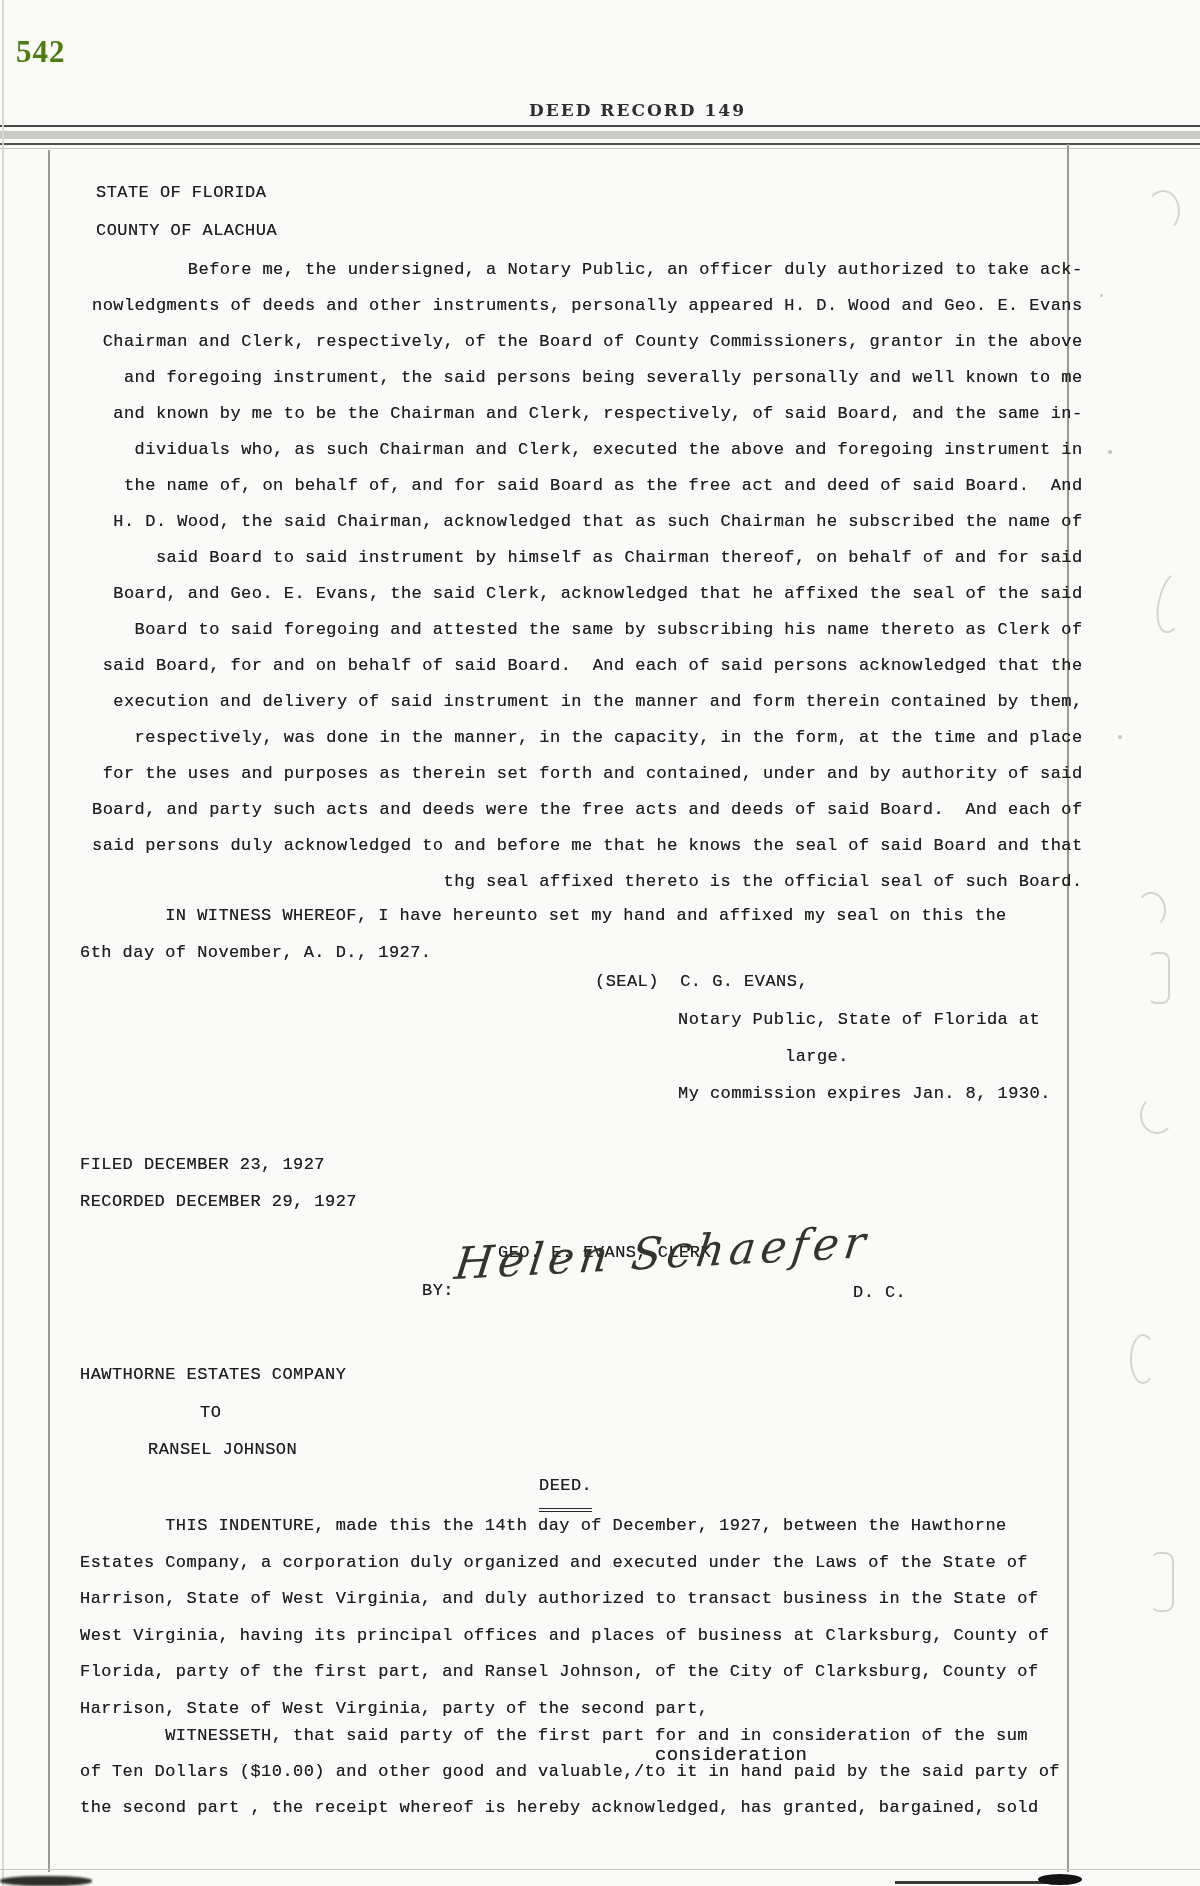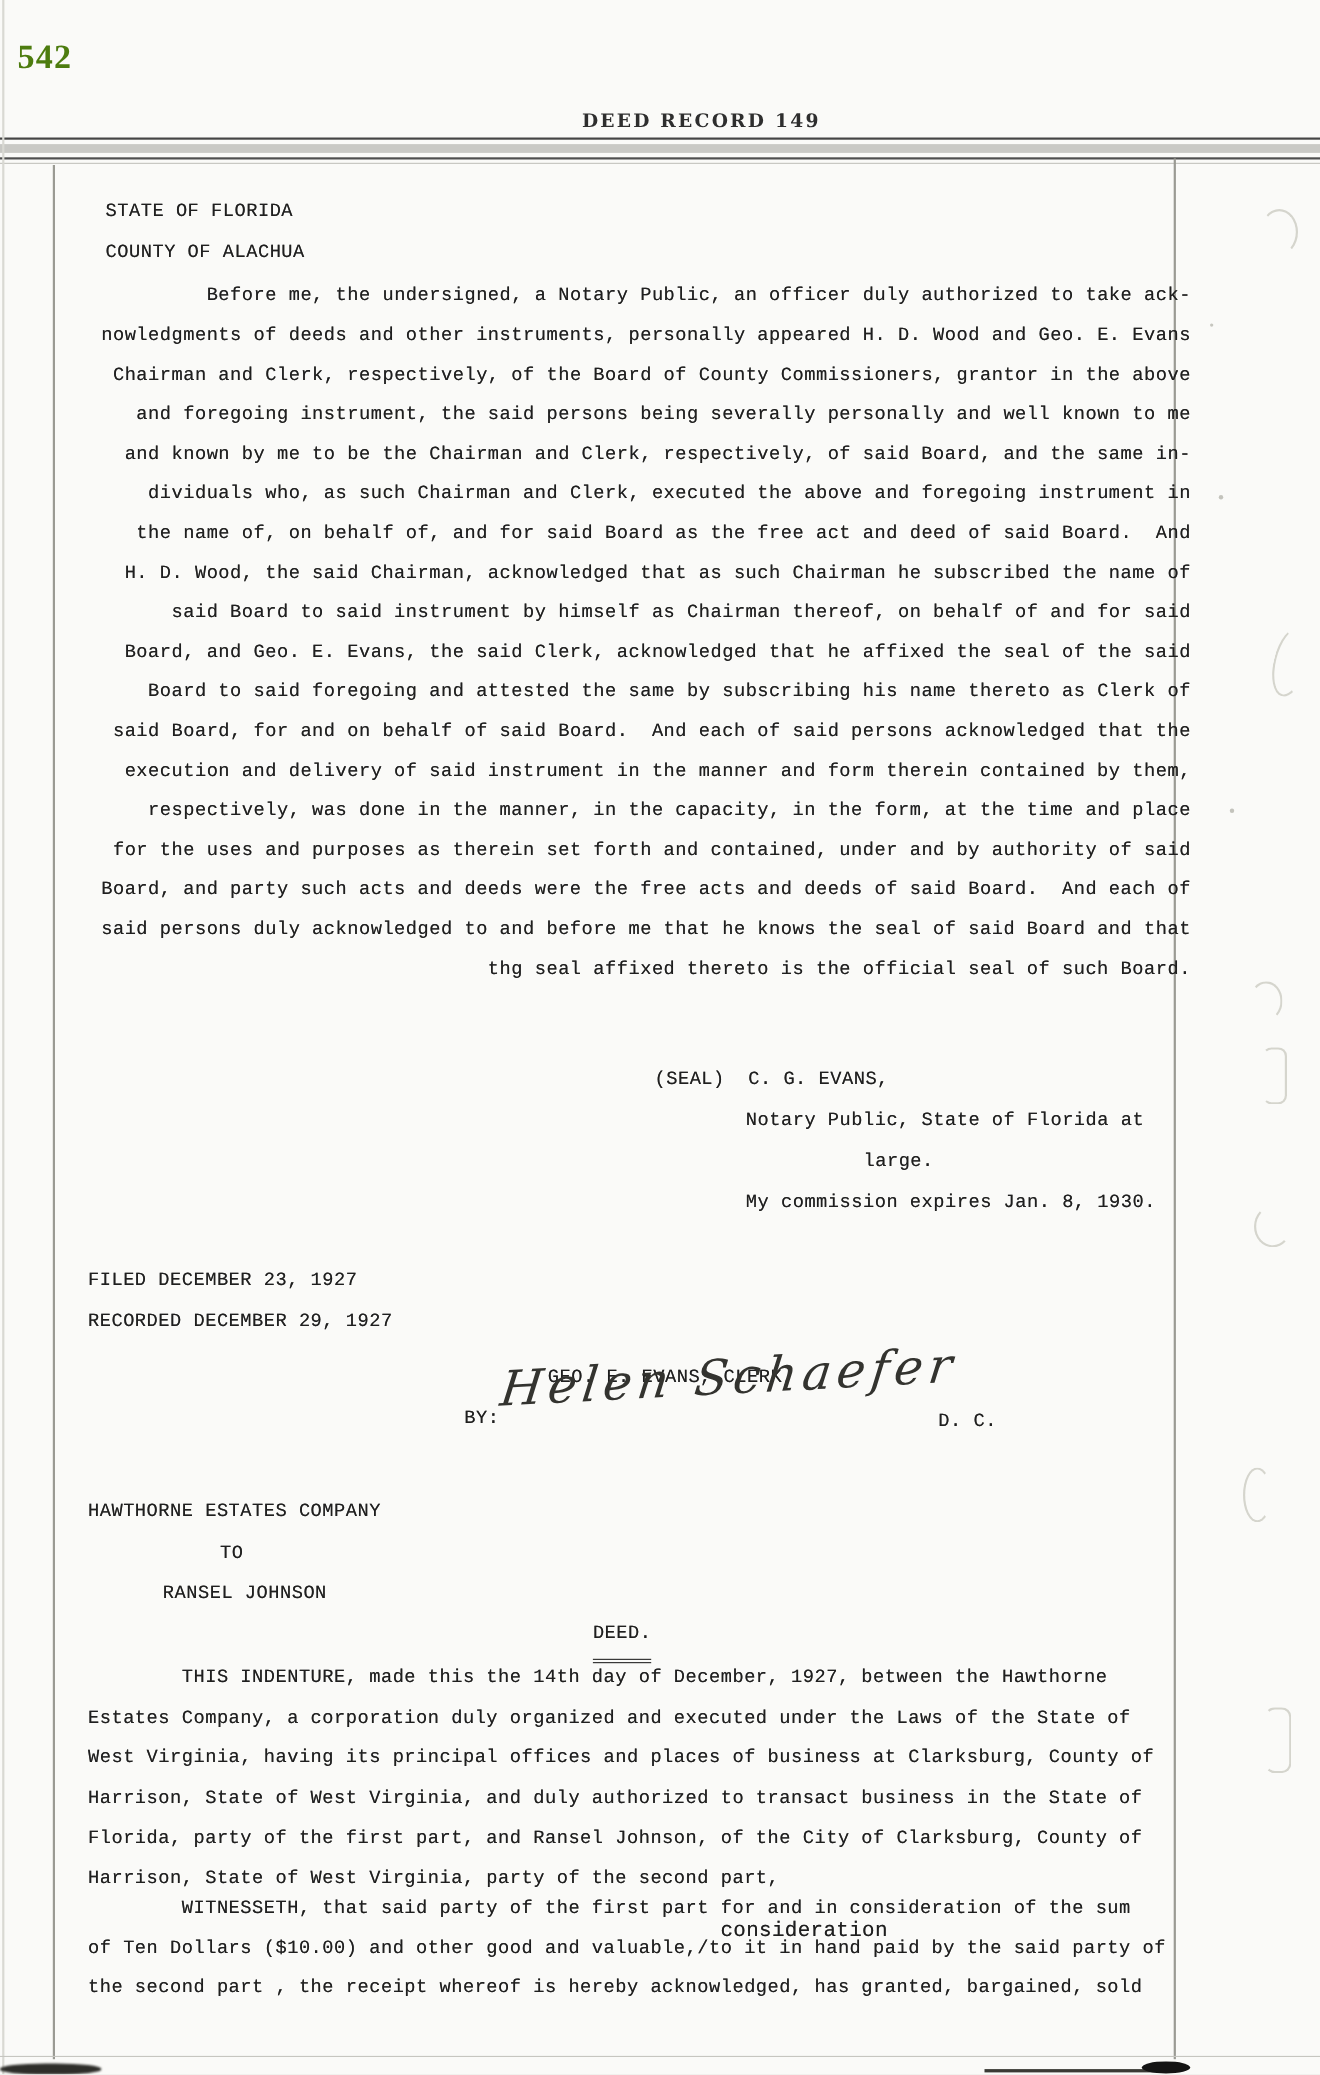--- a/index.html
+++ b/index.html
@@ -110,20 +110,24 @@
       <div class="tline">Board to said foregoing and attested the same by subscribing his name thereto as Clerk of</div>
       <div class="tline">said Board, for and on behalf of said Board.  And each of said persons acknowledged that the</div>
       <div class="tline">execution and delivery of said instrument in the manner and form therein contained by them,</div>
       <div class="tline">respectively, was done in the manner, in the capacity, in the form, at the time and place</div>
       <div class="tline">for the uses and purposes as therein set forth and contained, under and by authority of said</div>
       <div class="tline">Board, and party such acts and deeds were the free acts and deeds of said Board.  And each of</div>
       <div class="tline">said persons duly acknowledged to and before me that he knows the seal of said Board and that</div>
       <div class="tline">thg seal affixed thereto is the official seal of such Board.</div>
     </div>
 
+  <div class="linestack mono" style="left:80px;top:906px;--pitch:37px;">
+      <div class="tline">        IN WITNESS WHEREOF, I have hereunto set my hand and affixed my seal on this the</div>
+      <div class="tline">6th day of November, A. D., 1927.</div>
+    </div>
 
   <div class="absline mono" style="left:595px;top:972px;">(SEAL)  C. G. EVANS,</div>
   <div class="absline mono" style="left:678px;top:1010px;">Notary Public, State of Florida at</div>
   <div class="absline mono" style="left:785px;top:1047px;">large.</div>
   <div class="absline mono" style="left:678px;top:1084px;">My commission expires Jan. 8, 1930.</div>
 
   <div class="absline mono" style="left:80px;top:1155px;">FILED DECEMBER 23, 1927</div>
   <div class="absline mono" style="left:80px;top:1192px;">RECORDED DECEMBER 29, 1927</div>
 
   <div class="absline mono" style="left:498px;top:1243px;">GEO. E. EVANS, CLERK,</div>
@@ -132,22 +136,22 @@
   <div class="absline mono" style="left:853px;top:1283px;">D. C.</div>
 
   <div class="absline mono" style="left:80px;top:1365px;">HAWTHORNE ESTATES COMPANY</div>
   <div class="absline mono" style="left:200px;top:1403px;">TO</div>
   <div class="absline mono" style="left:148px;top:1440px;">RANSEL JOHNSON</div>
   <div class="absline mono" style="left:539px;top:1476px;"><span class="deed-title">DEED.</span></div>
 
   <div class="linestack mono" style="left:80px;top:1516px;--pitch:36.6px;">
       <div class="tline">        THIS INDENTURE, made this the 14th day of December, 1927, between the Hawthorne</div>
       <div class="tline">Estates Company, a corporation duly organized and executed under the Laws of the State of</div>
+      <div class="tline">Harrison, State of West Virginia, and duly authorized to transact business in the State of</div>
       <div class="tline">West Virginia, having its principal offices and places of business at Clarksburg, County of</div>
-      <div class="tline">Harrison, State of West Virginia, and duly authorized to transact business in the State of</div>
       <div class="tline">Florida, party of the first part, and Ransel Johnson, of the City of Clarksburg, County of</div>
       <div class="tline">Harrison, State of West Virginia, party of the second part,</div>
     </div>
 
   <div class="linestack mono" style="left:80px;top:1726px;--pitch:36px;">
       <div class="tline">        WITNESSETH, that said party of the first part for and in consideration of the sum</div>
       <div class="tline">of Ten Dollars ($10.00) and other good and valuable,/to it in hand paid by the said party of</div>
       <div class="tline">the second part , the receipt whereof is hereby acknowledged, has granted, bargained, sold</div>
     </div>
   <div class="absline mono insert-word" style="left:655px;top:1744px;">consideration</div>

